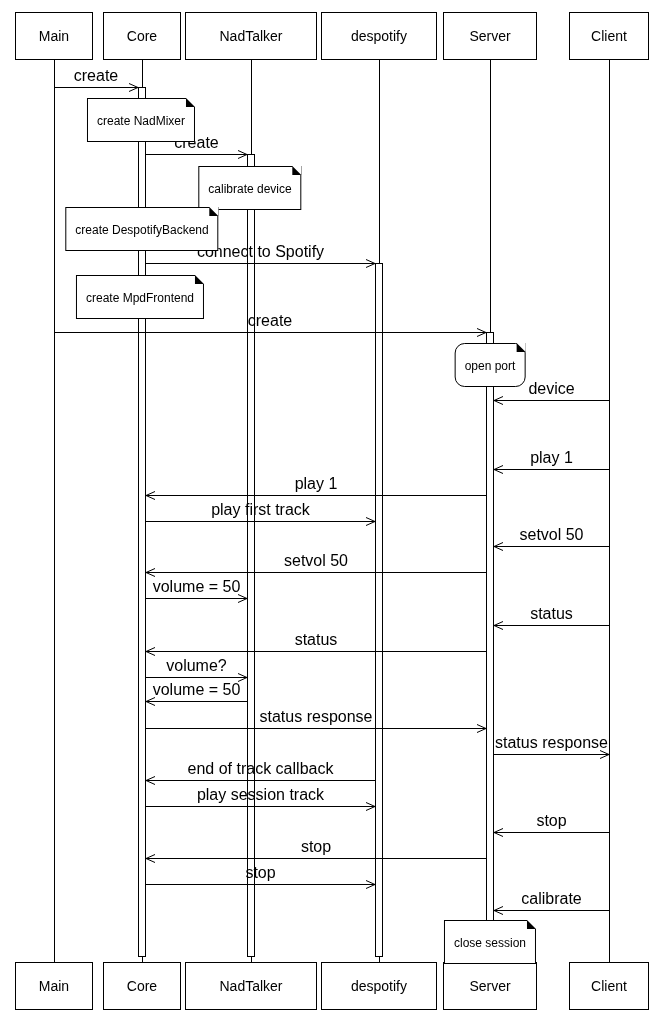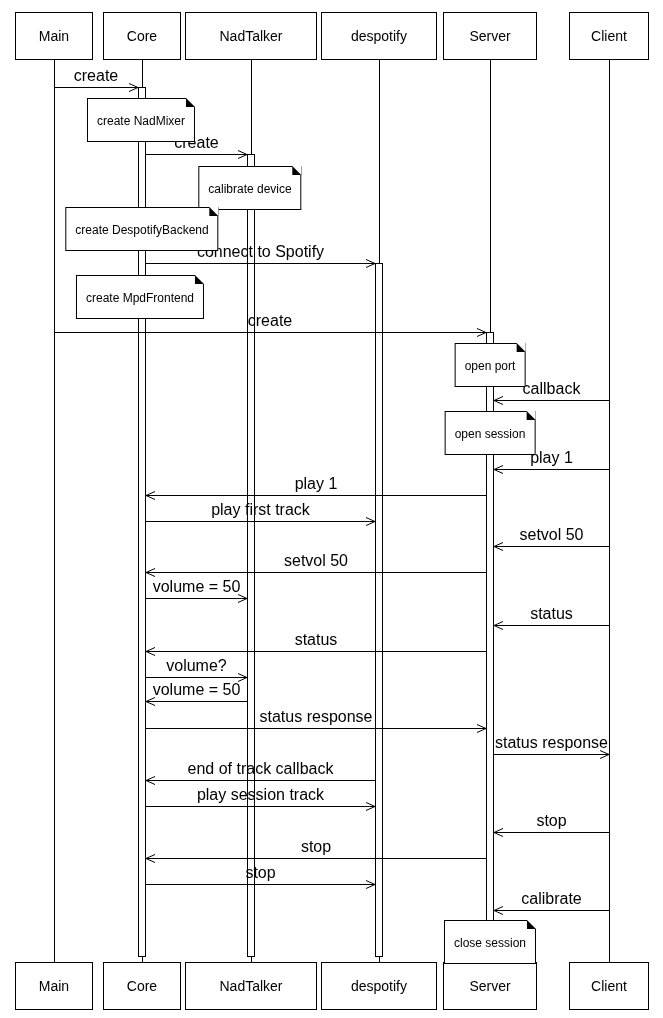--- a/index.html
+++ b/index.html
@@ -172,21 +172,21 @@
     <div class="pbox" style="left: 569px; top: 12px; width: 80px; height: 48px;">
       <span class="pname">Client</span>
     </div>
     <div class="pbox" style="left: 569px; top: 962px; width: 80px; height: 48px;">
       <span class="pname">Client</span>
     </div>
     <div class="mlabel" style="left: 96px; top: 69px;">create</div>
     <div class="mlabel" style="left: 196.5px; top: 136px;">create</div>
     <div class="mlabel" style="left: 260.5px; top: 245px;">connect to Spotify</div>
     <div class="mlabel" style="left: 270px; top: 314px;">create</div>
-    <div class="mlabel" style="left: 551.5px; top: 382px;">callback</div>
+    <div class="mlabel" style="left: 551.5px; top: 382px;">device</div>
     <div class="mlabel" style="left: 551.5px; top: 451px;">play 1</div>
     <div class="mlabel" style="left: 316px; top: 477px;">play 1</div>
     <div class="mlabel" style="left: 260.5px; top: 503px;">play first track</div>
     <div class="mlabel" style="left: 551.5px; top: 528px;">setvol 50</div>
     <div class="mlabel" style="left: 316px; top: 554px;">setvol 50</div>
     <div class="mlabel" style="left: 196.5px; top: 580px;">volume = 50</div>
     <div class="mlabel" style="left: 551.5px; top: 607px;">status</div>
     <div class="mlabel" style="left: 316px; top: 633px;">status</div>
     <div class="mlabel" style="left: 196.5px; top: 659px;">volume?</div>
     <div class="mlabel" style="left: 196.5px; top: 683px;">volume = 50</div>
@@ -195,16 +195,15 @@
     <div class="mlabel" style="left: 260.5px; top: 762px;">end of track callback</div>
     <div class="mlabel" style="left: 260.5px; top: 788px;">play session track</div>
     <div class="mlabel" style="left: 551.5px; top: 814px;">stop</div>
     <div class="mlabel" style="left: 316px; top: 840px;">stop</div>
     <div class="mlabel" style="left: 260.5px; top: 866px;">stop</div>
     <div class="mlabel" style="left: 551.5px; top: 892px;">calibrate</div>
     <div class="note" style="left: 141px; top: 98px;"><span class="note-text">create NadMixer</span></div>
     <div class="note" style="left: 250px; top: 166px;"><span class="note-text">calibrate device</span></div>
     <div class="note" style="left: 142px; top: 207px;"><span class="note-text">create DespotifyBackend</span></div>
     <div class="note" style="left: 140px; top: 275px;"><span class="note-text">create MpdFrontend</span></div>
-    <div class="note" style="left: 490px; top: 343px;"><span class="note-text">open port</span></div>
-    <div class="note" style="left: 490px; top: 411px;"><span class="note-text">open session</span></div>
+    <div class="note" style="left: 490px; top: 343px; border-radius: 10px;"><span class="note-text">open port</span></div>
     <div class="note" style="left: 490px; top: 920px;"><span class="note-text">close session</span></div>
   </div>
 
 </body></html>

